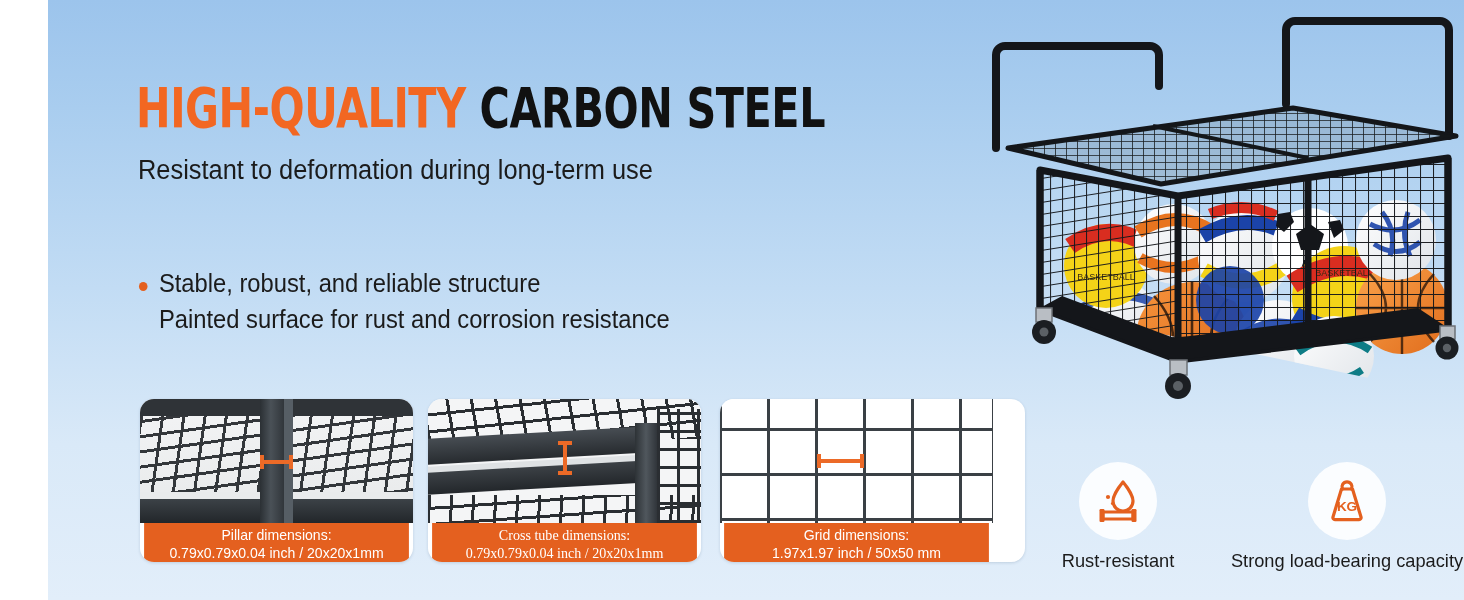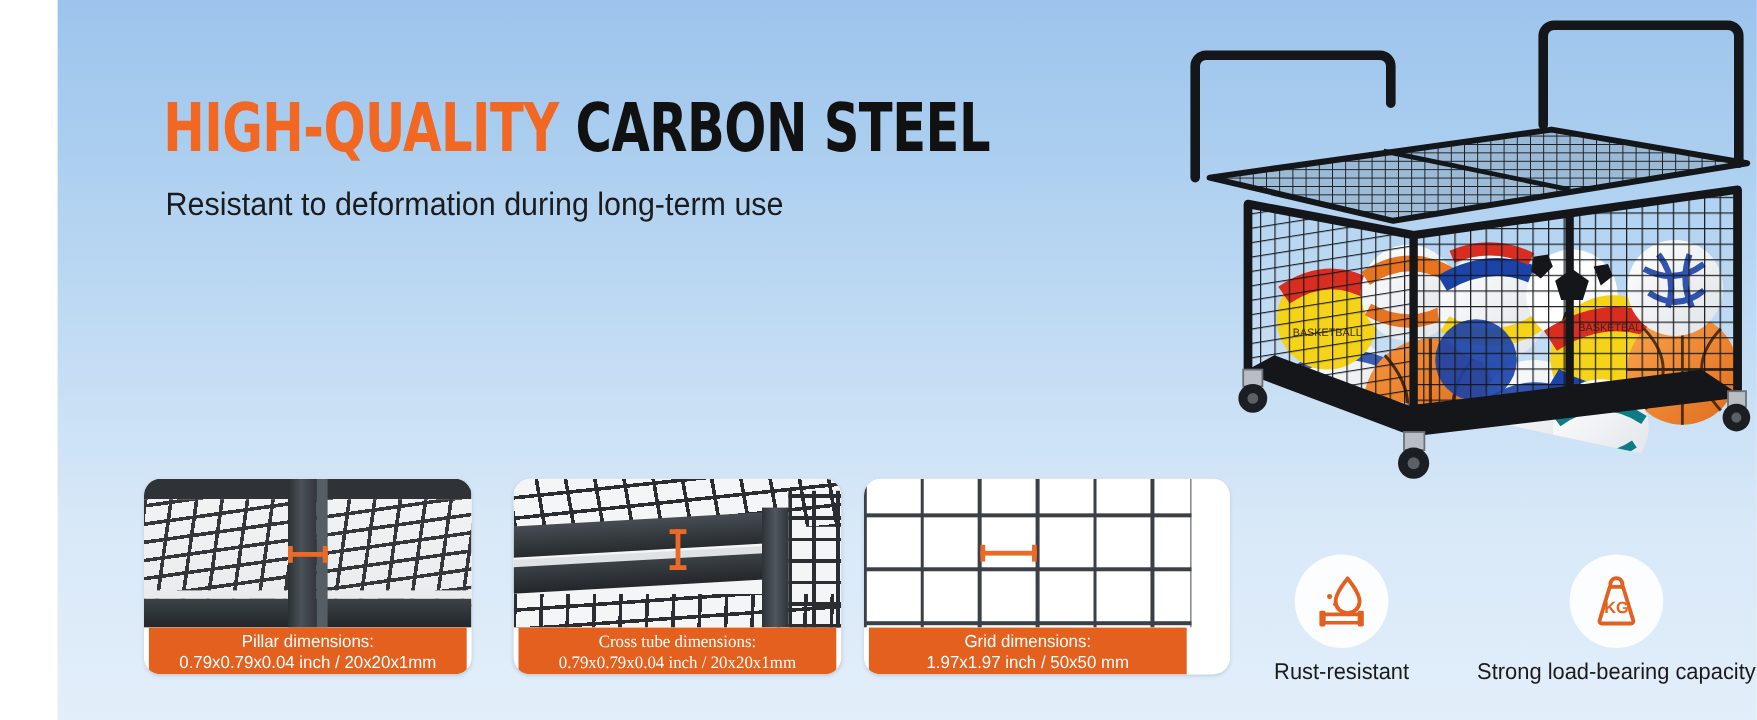--- a/index.html
+++ b/index.html
@@ -81,21 +81,21 @@
   .panel {
     position: absolute;
     top: 399px;
     width: 273px;
     height: 163px;
     border-radius: 14px;
     overflow: hidden;
     background: #ffffff;
     box-shadow: 0 1px 3px rgba(40,70,110,0.18);
   }
-  #panel-1 { left: 72px; }
+  #panel-1 { left: 92px; }
   #panel-2 { left: 380px; font-family: Liberation Serif, serif; }
   #panel-3 { left: 672px; padding-left: 32px; }
 
   .panel-photo {
     position: absolute;
     left: 0; top: 0;
     width: 273px;
     height: 124px;
     overflow: hidden;
   }
@@ -259,20 +259,29 @@
 </style>
 </head>
 <body>
 
 <div id="banner">
 
   <div id="headline"><span class="hl-accent">HIGH-QUALITY</span><span class="hl-dark"> CARBON STEEL</span></div>
 
   <div id="subhead">Resistant to deformation during long-term use</div>
 
+  <div id="bullets">
+    <div class="bullet-row">
+      <span class="bullet-dot"></span>
+      <span>Stable, robust, and reliable structure</span>
+    </div>
+    <div class="bullet-row">
+      <span>Painted surface for rust and corrosion resistance</span>
+    </div>
+  </div>
 
   <div class="panel" id="panel-1">
     <div class="panel-photo">
       <div class="p1-bg"></div>
       <div class="p1-mesh"></div>
       <div class="p1-shelfband2"></div>
       <div class="p1-shelfband"></div>
       <div class="p1-pillar"></div>
       <div class="p1-pillar-edge"></div>
       <div class="meas-h" style="left:120px; top:56px; width:33px;">

